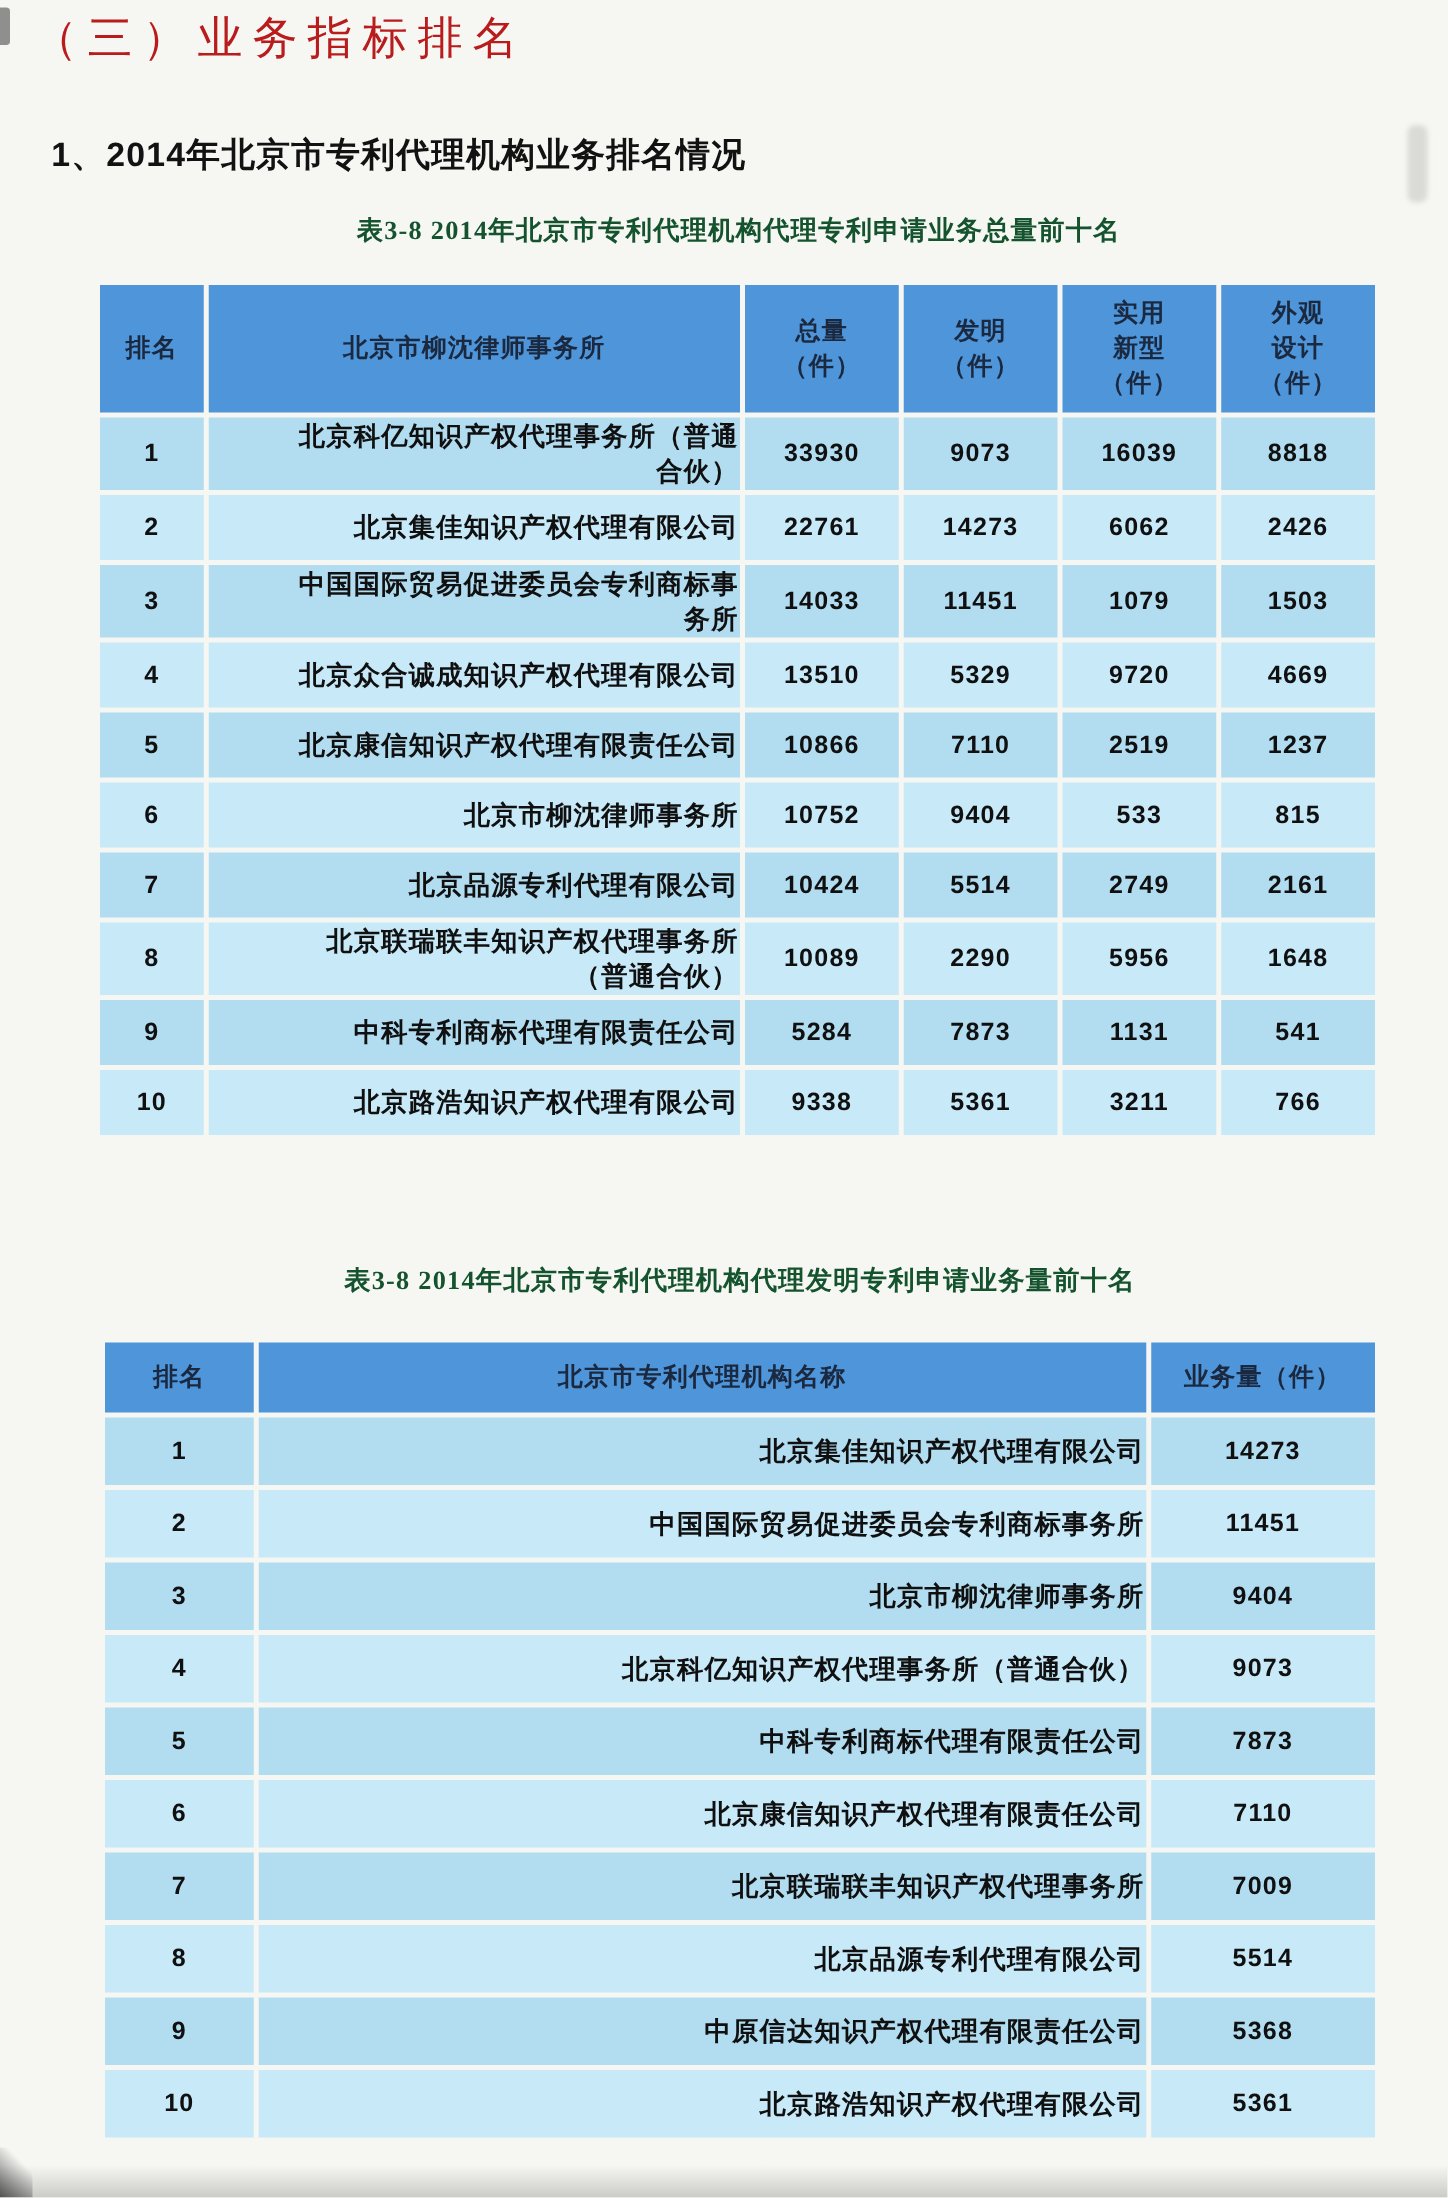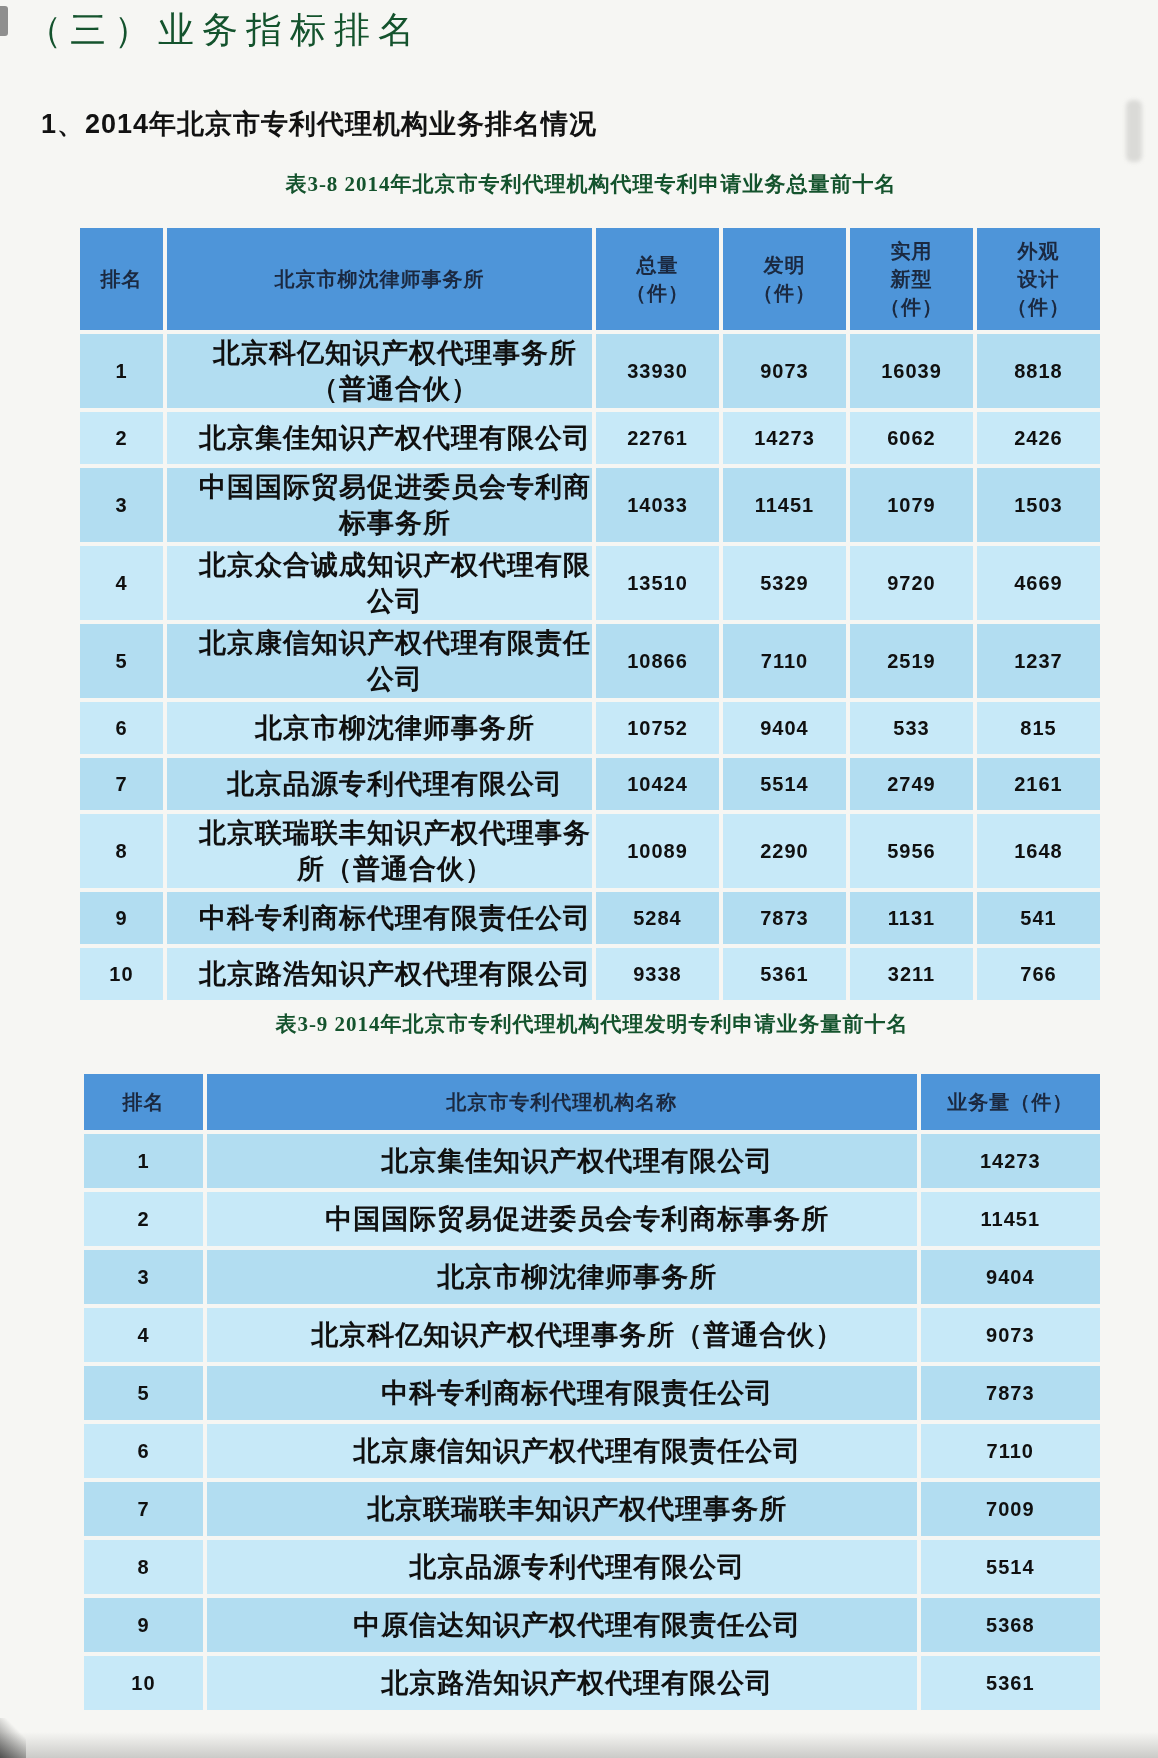--- a/index.html
+++ b/index.html
@@ -5,21 +5,21 @@
   html,body { margin:0; padding:0; }
   body {
     width:1158px; height:1758px; position:relative;
     background:#f6f6f3;
     font-family:"Liberation Sans", sans-serif;
     overflow:hidden;
   }
   .section-title {
     position:absolute; left:26px; top:6px;
     font-family:"Liberation Serif", serif;
-    font-size:36px; font-weight:500; color:#14532d;
+    font-size:36px; font-weight:500; color:#b91c1c;
     letter-spacing:8px; white-space:nowrap;
   }
   .subsection-title {
     position:absolute; left:24px; top:106px;
     font-size:27px; font-weight:bold; color:#121212;
     letter-spacing:1px; white-space:nowrap;margin-left:17px;
   }
   .table-caption {
     position:absolute;
     font-family:"Liberation Serif", serif;
@@ -51,21 +51,21 @@
   td {
     font-size:20px; font-weight:bold;
     color:var(--body-text,#101010);
     text-align:center; vertical-align:middle;
     letter-spacing:1px;
   }
   #table1 td { height:50px; }
   #table2 td { height:52px; }
   tbody tr:nth-child(odd) td  { background:var(--row-a,#b2ddf1); }
   tbody tr:nth-child(even) td { background:var(--row-b,#c7e9f8); }
-  td.name { text-align:center; padding-left:32px; font-size:27px; }
+  td.name { text-align:right; padding-left:53px; font-size:21px; }
 
   
   .artifact { position:absolute; pointer-events:none; }
   .artifact-top-left { left:0; top:6px; width:8px; height:30px; background:#3a3a3a; opacity:.55; border-radius:0 3px 3px 0; }
   .artifact-right-smudge { left:1126px; top:100px; width:16px; height:62px; background:#cfcfcc; opacity:.7; border-radius:6px; filter:blur(2px); }
   .artifact-bottom-shadow { left:0; bottom:0; width:100%; height:26px;
     background:linear-gradient(to bottom, rgba(0,0,0,0) 0%, rgba(90,90,88,.28) 100%); }
   .artifact-bottom-left-corner { left:0; bottom:0; width:26px; height:40px;
     background:linear-gradient(45deg, rgba(30,30,30,.7) 0%, rgba(30,30,30,0) 70%); }
 </style>
@@ -179,21 +179,21 @@
         <td>10</td>
         <td class="name">北京路浩知识产权代理有限公司</td>
         <td>9338</td>
         <td>5361</td>
         <td>3211</td>
         <td>766</td>
       </tr>
     </tbody>
 </table>
 
-<div id="caption2" class="table-caption">表3-9 2014年北京市专利代理机构代理发明专利申请业务量前十名</div>
+<div id="caption2" class="table-caption">表3-8 2014年北京市专利代理机构代理发明专利申请业务量前十名</div>
 
 <table id="table2">
   <colgroup>
     <col style="width:11.8%">
     <col style="width:70.4%">
     <col style="width:17.8%">
   </colgroup>
   <thead>
     <tr>
       <th>排名</th>

